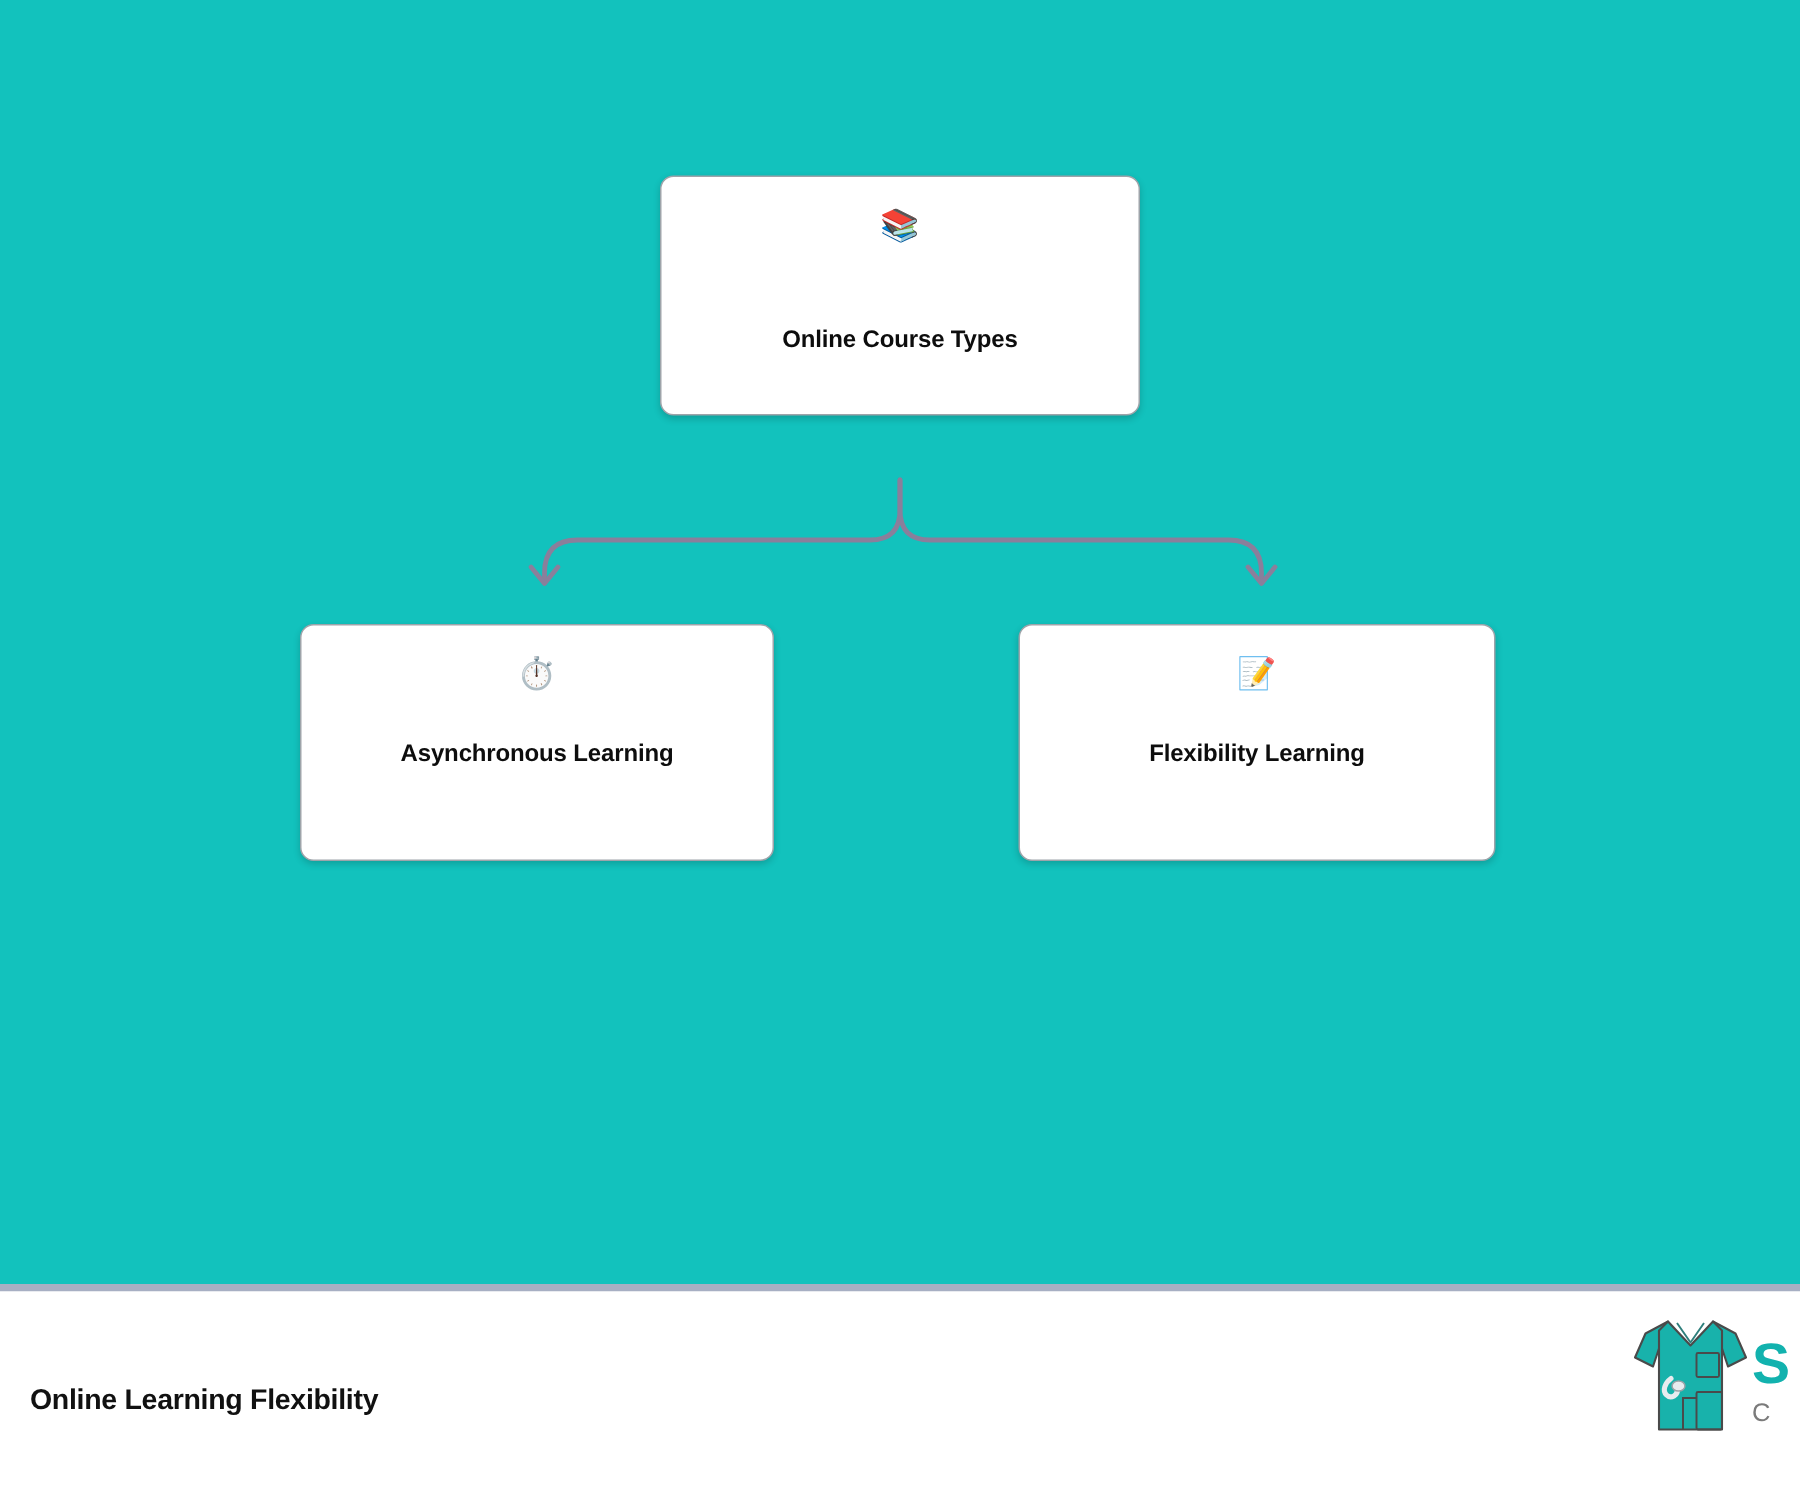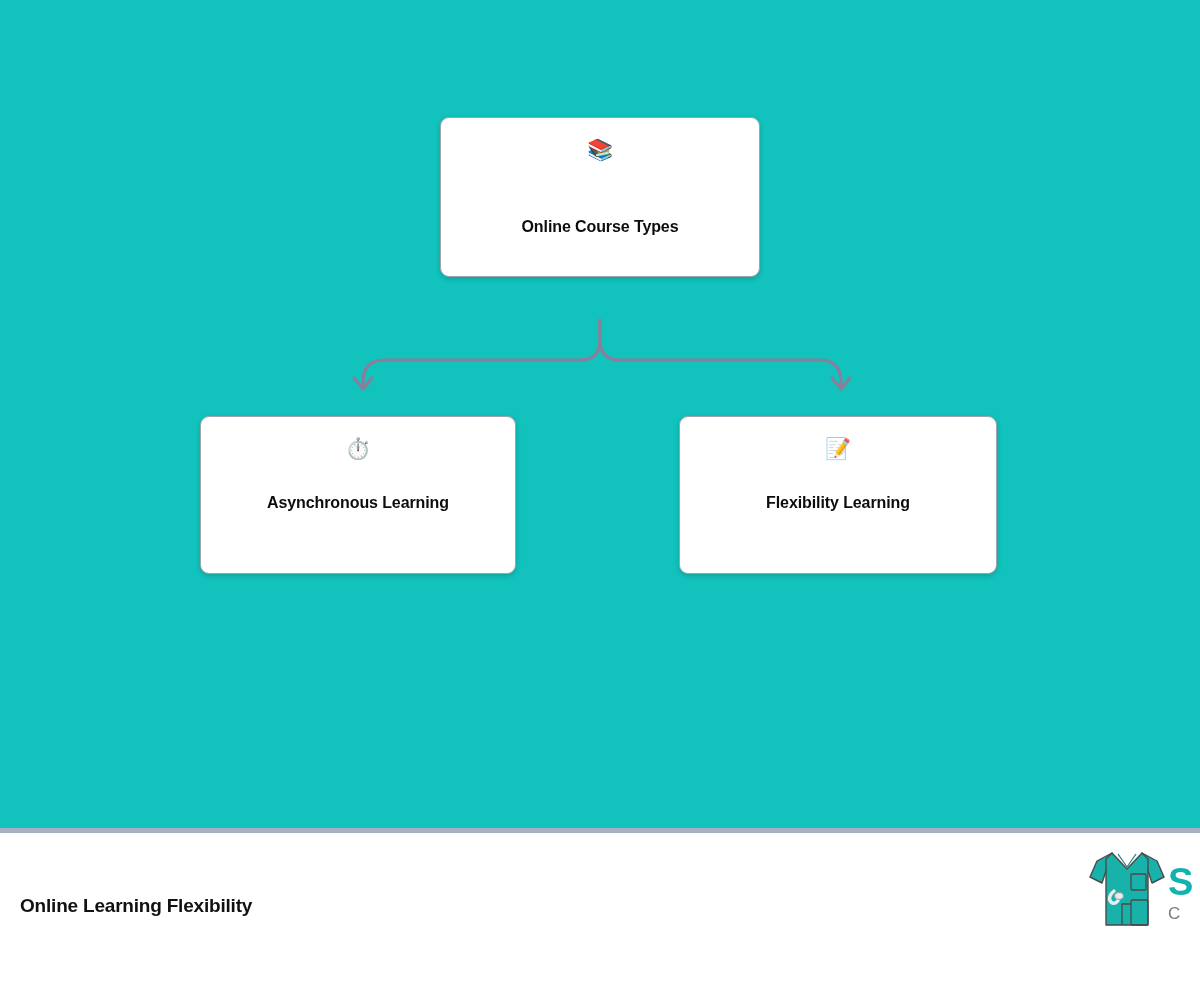--- a/index.html
+++ b/index.html
@@ -96,21 +96,21 @@
   
   #footer-divider {
     width: 1200px;
     height: 5px;
     background: #a7afc3;
     flex: 0 0 auto;
   }
   #footer {
     position: relative;
     width: 1200px;
-    height: 167px;
+    height: 138px;
     background: #ffffff;
     flex: 0 0 auto;
   }
   #footer-title {
     position: absolute;
     left: 20px;
     top: 921px;
     margin: 0;
     font-size: 19px;
     font-weight: bold;

